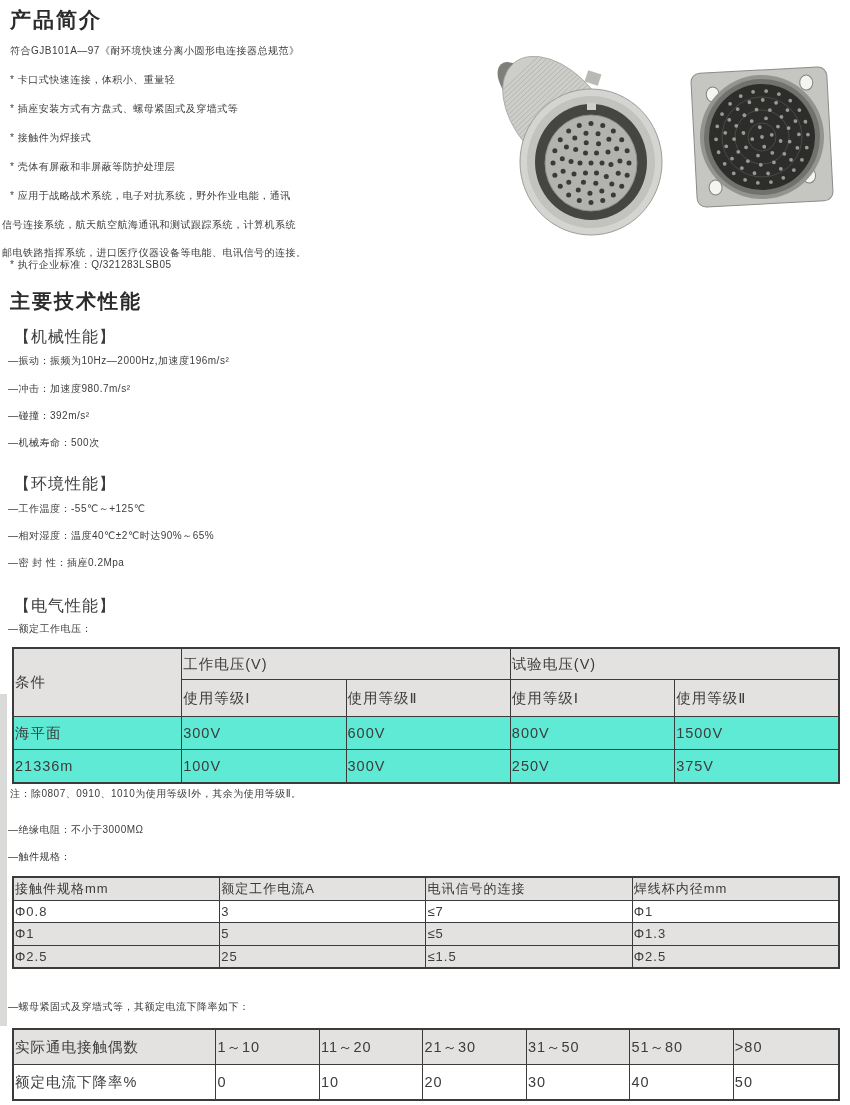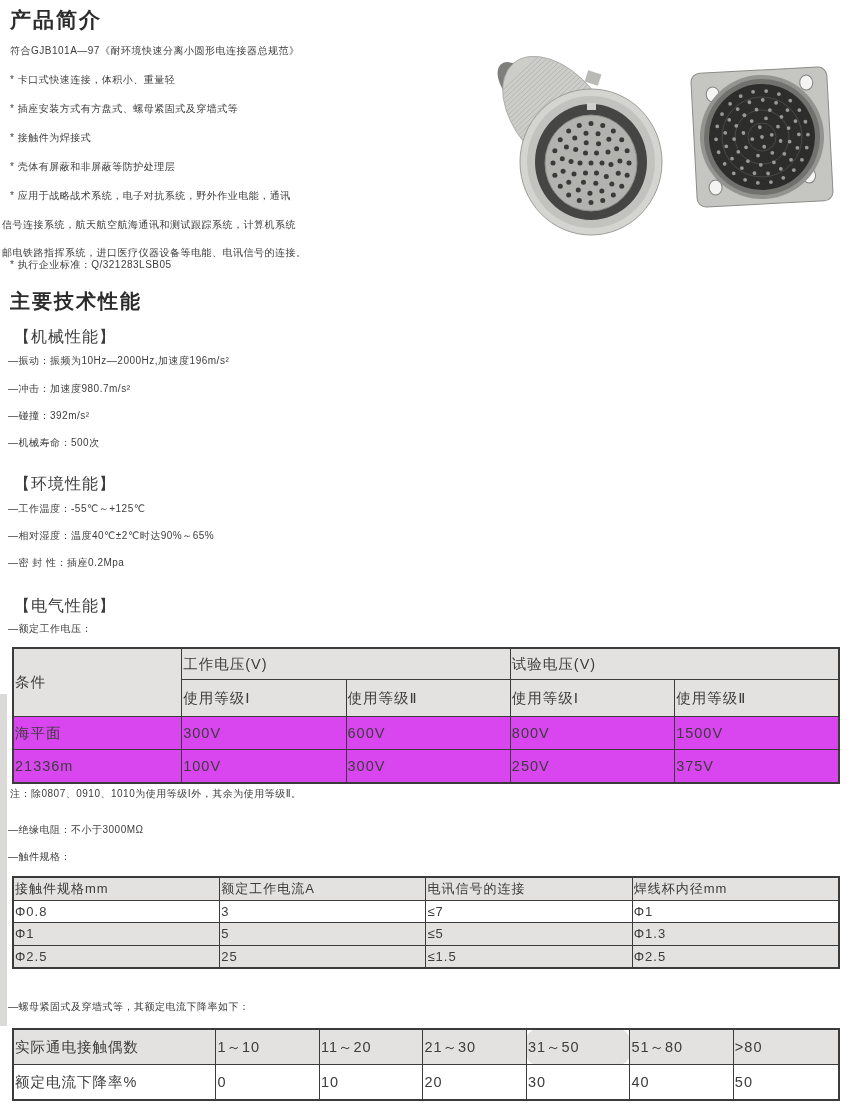--- a/index.html
+++ b/index.html
@@ -15,21 +15,21 @@
   .subhead{font-size:16px;letter-spacing:1px;}
   .edge-strip{background:#dadad8;}
   table{border-collapse:collapse;table-layout:fixed;color:#3c3c3c;}
   td{border:1px solid #3b3b3b;text-align:left;vertical-align:middle;
      overflow:hidden;white-space:nowrap;letter-spacing:1px;}
   .t1{width:828px;}
   .t1 td{font-size:14.5px;}
   .t1 .hd{background:#e3e2e0;}
   .t1 .r-g1{height:28px;}
   .t1 .r-g2{height:34px;}
-  .t1 .r-d{height:30px;background:#d946ef;}
+  .t1 .r-d{height:30px;background:#5eead4;}
   .t1{border:2px solid #3b3b3b;}
   .t2{width:828px;border:2px solid #3b3b3b;}
   .t2 td{font-size:13px;height:19.5px;}
   .t2 .hd{background:#e3e2e0;}
   .t2 .alt{background:#e3e2e0;}
   .t2 .wh{background:#ffffff;}
   .t3{width:828px;border:2px solid #3b3b3b;}
   .t3 td{font-size:14.5px;height:32px;}
   .t3 .hd{background:#e3e2e0;}
   .t3 .wh{background:#ffffff;}
@@ -318,21 +318,21 @@
 
 <div class="abs line" style="left:8px;top:1000px;">—螺母紧固式及穿墙式等，其额定电流下降率如下：</div>
 
 <table class="t3 abs" style="left:12px;top:1028px;">
   <tbody>
       <tr>
     <td class="hd" style="width:24.8%;">实际通电接触偶数</td>
     <td class="hd" style="width:12.5%;">1～10</td>
     <td class="hd" style="width:12.5%;">11～20</td>
     <td class="hd" style="width:12.5%;">21～30</td>
-    <td class="hd" style="width:12.5%;border-radius:12px;">31～50</td>
+    <td class="hd" style="width:12.5%;">31～50</td>
     <td class="hd" style="width:12.5%;">51～80</td>
     <td class="hd" style="width:12.7%;">&gt;80</td>
   </tr>
   <tr>
     <td class="wh">额定电流下降率%</td>
     <td class="wh">0</td>
     <td class="wh">10</td>
     <td class="wh">20</td>
     <td class="wh">30</td>
     <td class="wh">40</td>

